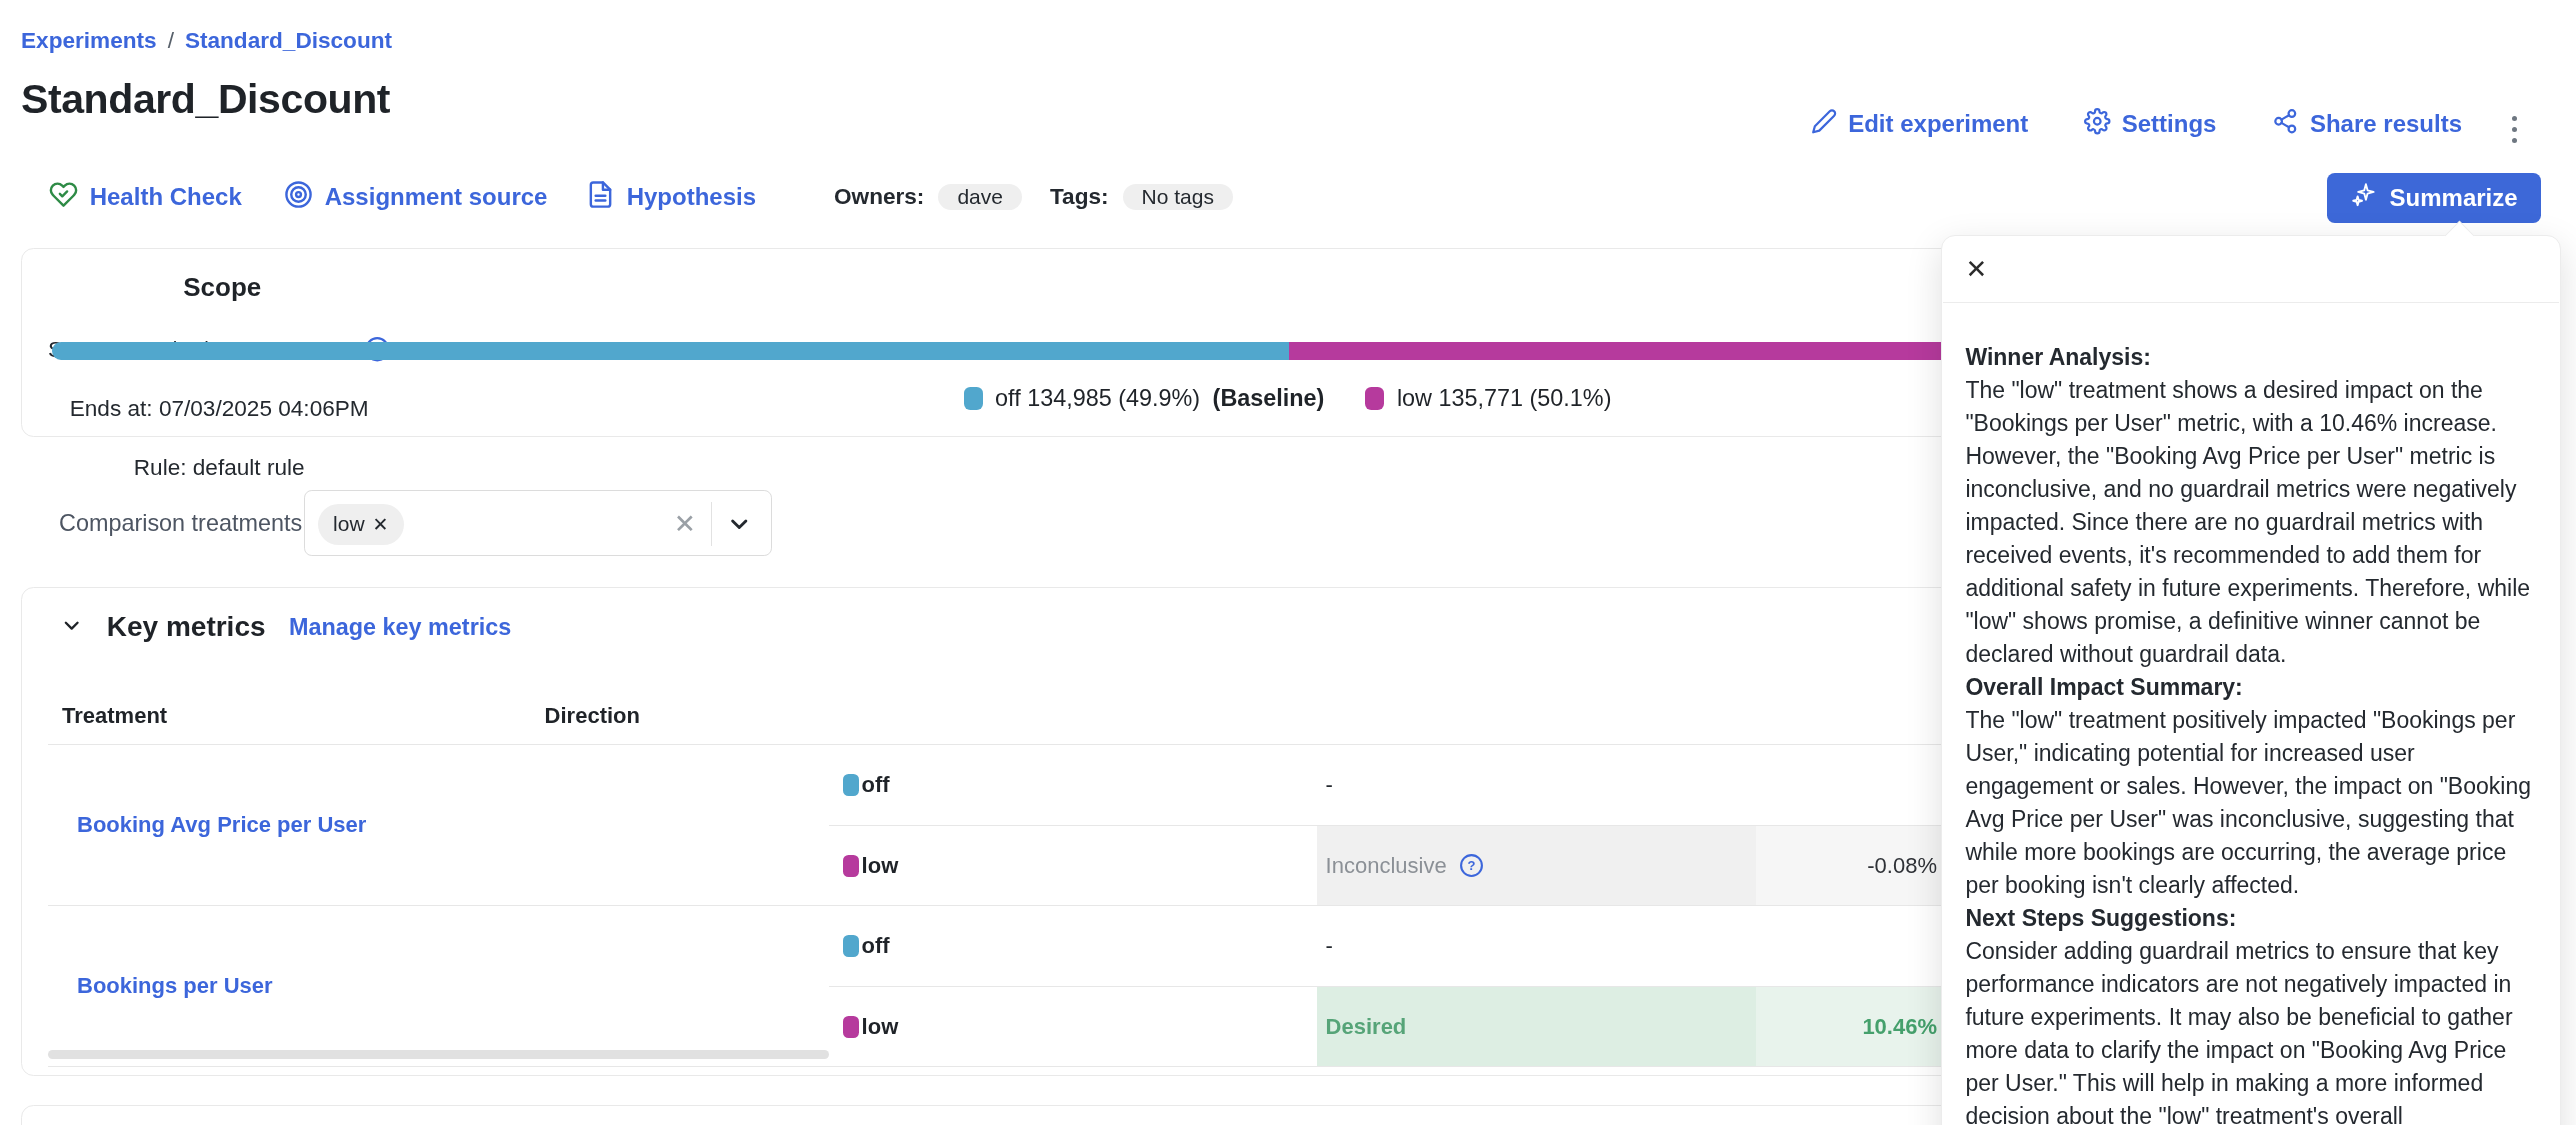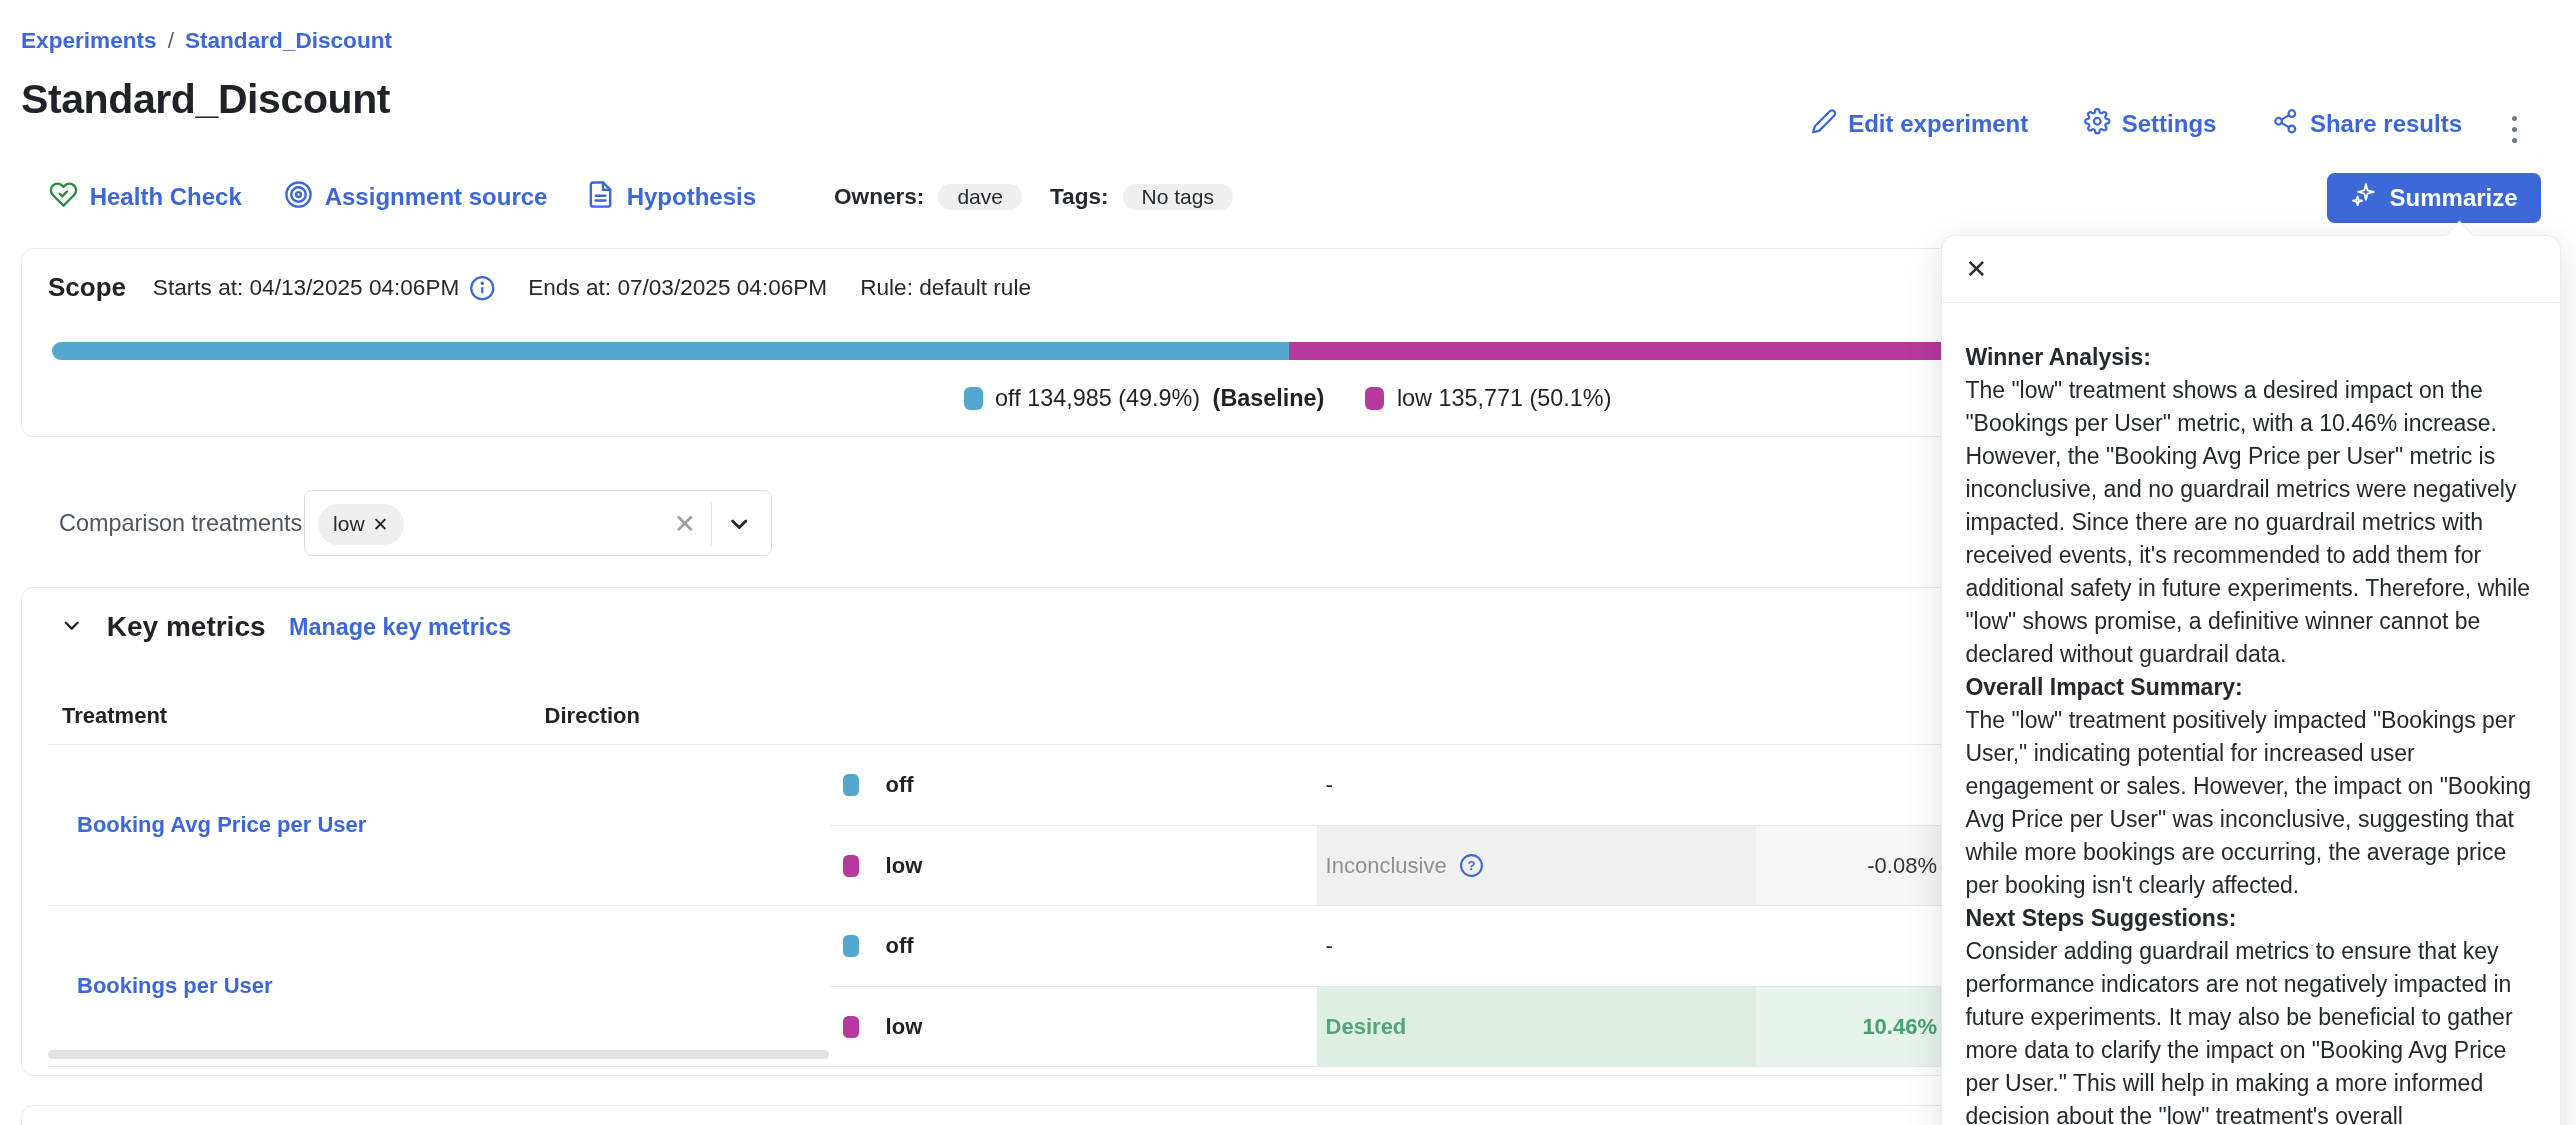--- a/index.html
+++ b/index.html
@@ -29,21 +29,21 @@
   .meta-kv { position:absolute; top:175px; display:flex; align-items:center; gap:14px; height:44px; }
   .kv-owners { left:834px; } .kv-tags { left:1050px; }
   .kv-label { font-size:22.6px; font-weight:700; color:#24292f; }
   .pill { background:#efefef; border-radius:780px; padding:1px 19px; font-size:21px; color:#24292f; cursor:pointer; }
   .summarize-btn { position:absolute; right:15px; top:173px; height:50px; display:flex; align-items:center; gap:12.5px;
     background:#3d68d8; color:#fff; font-size:24px; font-weight:600; border:none; border-radius:7.8px; padding:0 23.4px; cursor:pointer; }
   .summarize-btn svg { width:26.5px; height:26.5px; fill:none; stroke:#fff; stroke-width:1.7; stroke-linejoin:round; }
 
   
   .scope-card { position:absolute; left:21px; top:248px; width:2533px; height:189px; border:1.2px solid #e9e9e9; border-radius:12.5px; background:#fff; }
-  .scope-row { position:absolute; left:26px; top:23.4px; display:flex; align-items:center; gap:33px; }
+  .scope-row { position:absolute; left:26px; top:23.4px; display:flex; align-items:center; gap:33px;flex-direction:column; }
   .scope-title { font-size:26px; font-weight:700; color:#1f2328; margin-right:-6.2px; }
   .scope-item { display:flex; align-items:center; gap:9.4px; font-size:22.6px; color:#24292f; }
   .info-icon svg { width:26.5px; height:26.5px; stroke:#3c66db; fill:none; stroke-width:2; display:block; cursor:pointer; }
   .scope-bar { position:absolute; left:30px; top:93px; width:2478px; height:18px; border-radius:9.4px; overflow:hidden; display:flex; }
   .bar-seg { height:100%; }
   .scope-legend { position:absolute; left:0; top:136px; width:100%; display:flex; justify-content:center; align-items:center; gap:41px; }
   .legend-item { display:flex; align-items:center; gap:12.5px; font-size:23.4px; color:#1f2328; }
   .legend-swatch { width:19px; height:23.4px; border-radius:6.2px; }
   .legend-item b { font-weight:700; }
 
@@ -67,21 +67,21 @@
   .thead { display:flex; height:57px; align-items:center; border-bottom:1.2px solid #e7e7e7; font-size:22px; font-weight:700; color:#1f2328; }
   .th-metric { width:781px; padding-left:29px; }
   .th-treat { width:488px; padding-left:14px; }
   .th-dir { flex:1; padding-left:8.6px; }
   .tgroup { display:flex; border-bottom:1.2px solid #e7e7e7; }
   .metric-cell { width:781px; display:flex; align-items:center; padding-left:29px; }
   .metric-link { font-size:22px; font-weight:600; color:#3c66db; cursor:pointer; }
   .rows { flex:1; display:flex; flex-direction:column; }
   .trow { display:flex; height:80px; }
   .trow + .trow { border-top:1.2px solid #e7e7e7; }
-  .cell-treat { width:488px; display:flex; align-items:center; gap:27px; padding-left:14px; font-size:22px; font-weight:700; color:#1f2328; }
+  .cell-treat { width:488px; display:flex; align-items:center; gap:3px; padding-left:14px; font-size:22px; font-weight:700; color:#1f2328; }
   .tswatch { width:15.6px; height:22px; border-radius:5.5px; }
   .cell-dir { width:439px; display:flex; align-items:center; gap:12.5px; padding-left:8.6px; font-size:22px; color:#24292f; }
   .cell-val { flex:1; display:flex; align-items:center; justify-content:flex-end; padding-right:593px; font-size:22px; }
   .dir-neutral { background:#f0f0f0; color:#8b9096; }
   .val-neutral { background:#f6f6f6; color:#2f3237; font-weight:500; }
   .dir-positive { background:#ddeee3; color:#56a478; font-weight:600; }
   .val-positive { background:#e8f3ec; color:#45a06c; font-weight:700; }
   .help-icon svg { width:25px; height:25px; display:block; cursor:pointer; }
   .hscroll-thumb { position:absolute; left:26px; top:462px; width:781px; height:8.6px; border-radius:4.7px; background:#e1e1e1; cursor:grab; }
 

